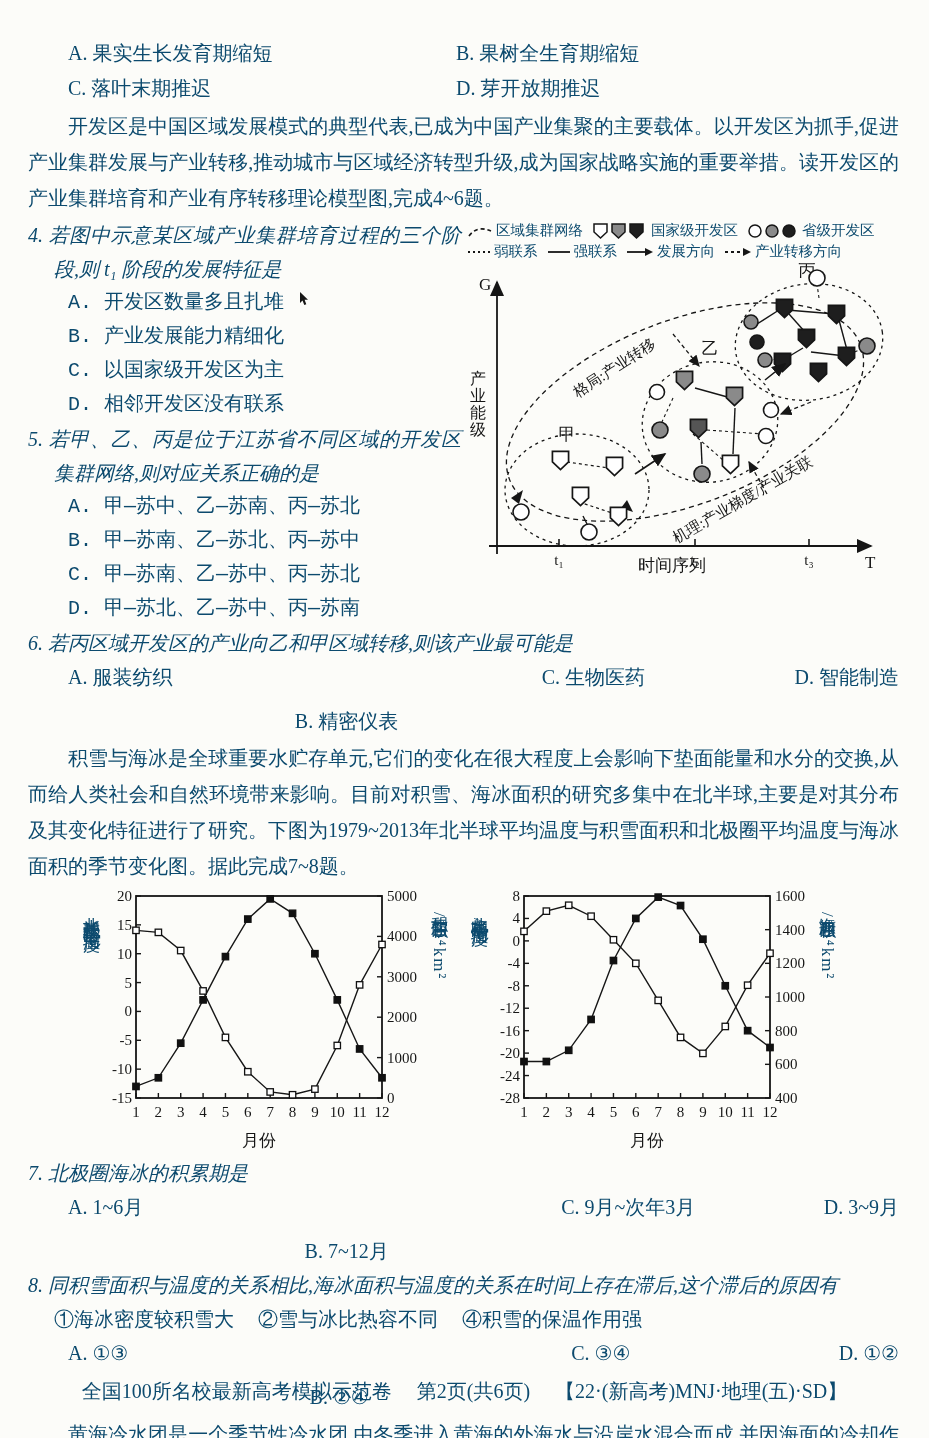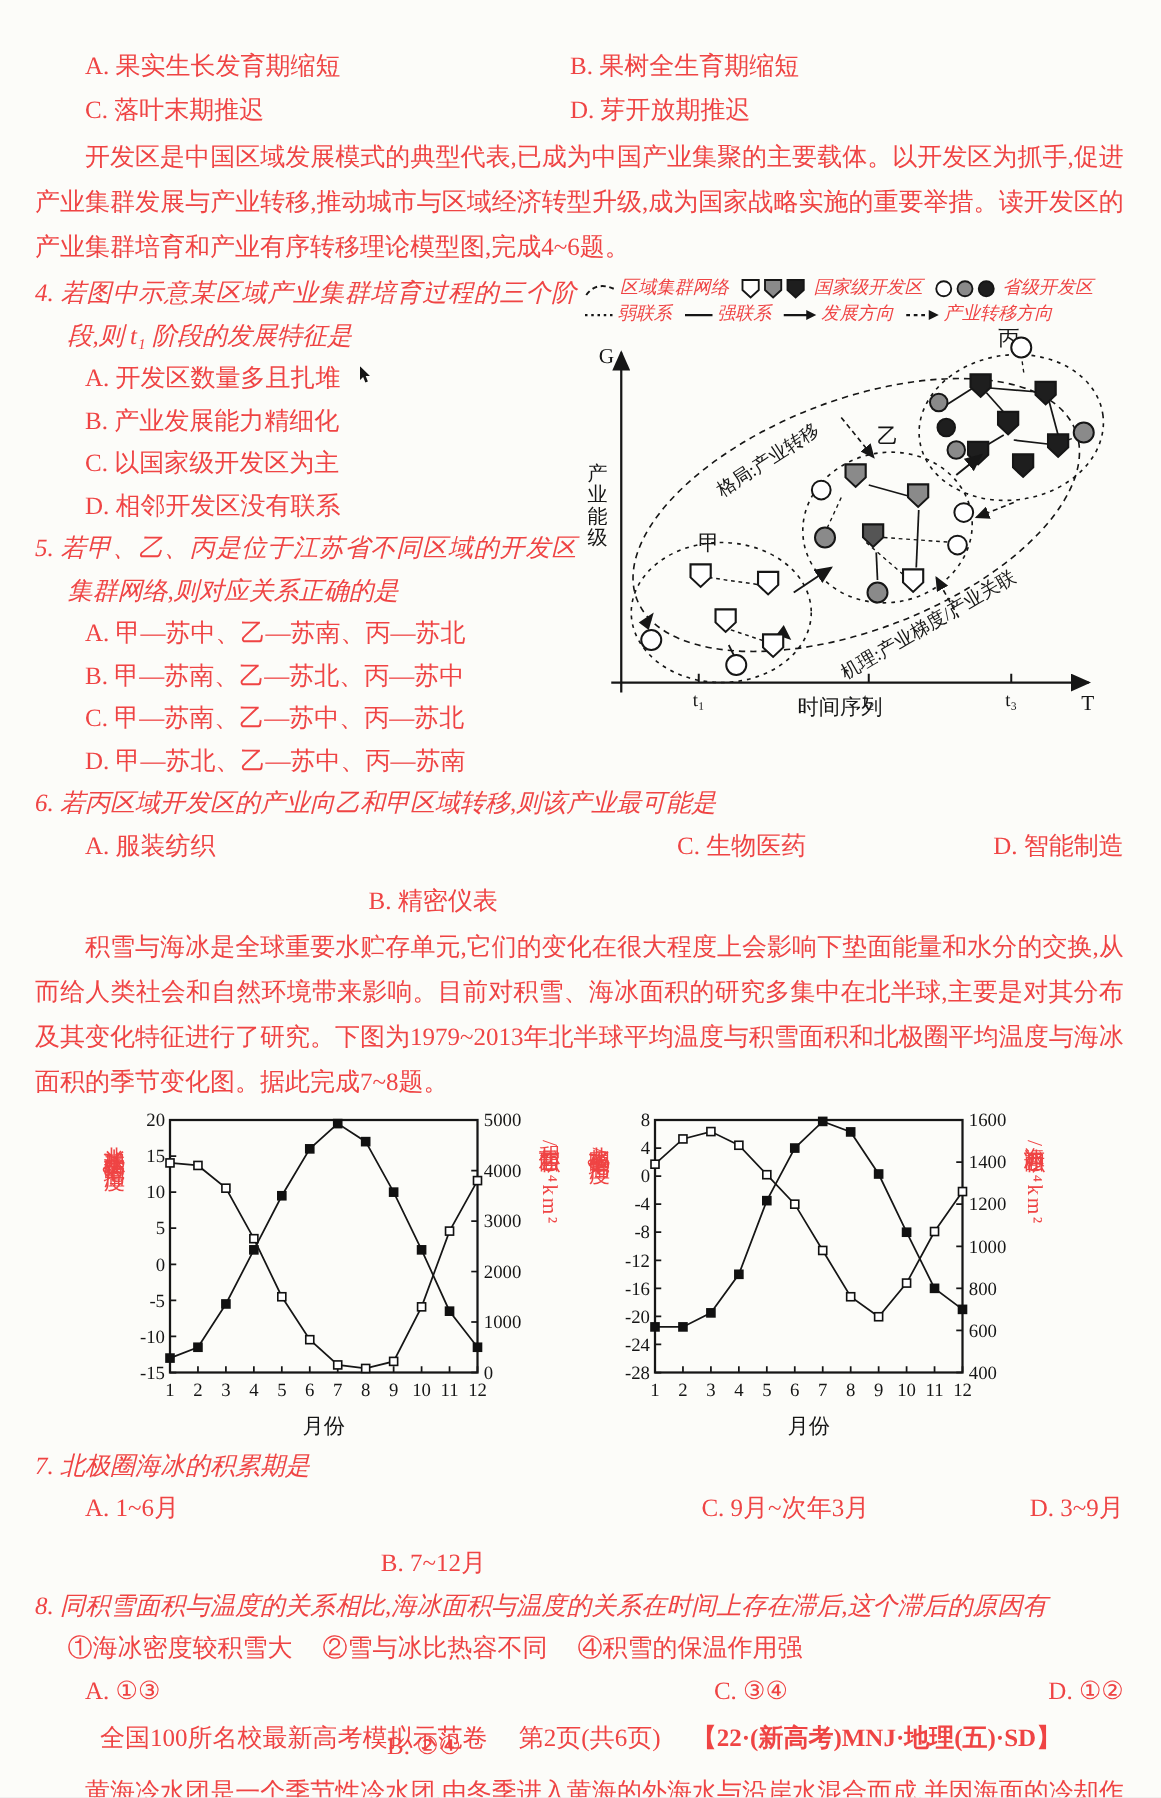--- a/index.html
+++ b/index.html
@@ -1,48 +1,48 @@
 <!DOCTYPE html>
 <html><head>
 <meta charset="utf-8">
 <style>
   html,body{margin:0;padding:0;background:#e8e8e8;}
   .page{
     position:relative; width:929px; height:1438px; margin:0 auto;
-    background:#fcfcf9; color:#ef4444; overflow:hidden;
+    background:#fcfcf9; color:#0c4a6e; overflow:hidden;
     font-family:"Liberation Serif","DejaVu Serif",serif;
     font-size:20px; line-height:34px; box-sizing:border-box;
     padding:36px 30px 0 28px;
   }
   .opt2col{display:flex; padding-left:40px; line-height:35px;}
   .opt2col .c1{width:388px;}
   .para{margin:2px 0 2px 0; text-indent:2em; text-align:justify; line-height:36px;}
   .q{margin:0;}
   .qstem{padding-left:26px; text-indent:-26px; text-align:justify;font-style:italic;}
-  .optline{padding-left:40px;}
+  .optline{padding-left:40px;font-family:Liberation Mono, monospace;}
   .optrow{display:flex; padding-left:40px;justify-content:space-between;}
   .optrow .o1{width:192px;} .optrow .o2{width:212px;margin-top:44px;} .optrow .o3{width:218px;}
   .itemsrow{display:flex; gap:24px; padding-left:26px;}
   
   .fig1{float:right; width:432px; margin:2px 0 4px 6px;}
-  .legend{font-size:14.5px; line-height:21px; white-space:nowrap;font-style:italic;}
+  .legend{font-size:14.5px; line-height:21px; white-space:nowrap;}
   .legrow{display:flex; align-items:center; gap:9px;}
   .legrow .li{display:inline-flex; align-items:center; gap:3px;}
   .legend svg{display:block;}
   
   .chartsrow{display:flex; margin-left:52px; margin-top:4px;}
   .chartblk{display:flex; align-items:flex-start;}
   .vlabel{writing-mode:vertical-rl; text-orientation:mixed; font-size:17px;
           letter-spacing:2px; line-height:22px; margin-top:16px; height:230px;}
   .vlabel.vl-l{margin-right:-4px;}
   .vlabel.vl-r{margin-left:-6px;}
   svg text{font-family:"Liberation Serif","DejaVu Serif",serif; fill:#161616;}
   .footer{position:absolute; left:0; right:0; bottom:30px; text-align:center;
           font-size:20px;}
-  .footer .fcode{font-weight:bold;}
+  .footer .fcode{font-weight:normal;}
   .footer span{margin:0 10px;}
   .cursorglyph{display:inline-block; margin-left:14px; vertical-align:2px;}
 </style>
 </head>
 <body>
 
 <div class="page">
 
   <div class="opt2col">
     <span class="c1">A. 果实生长发育期缩短</span>

